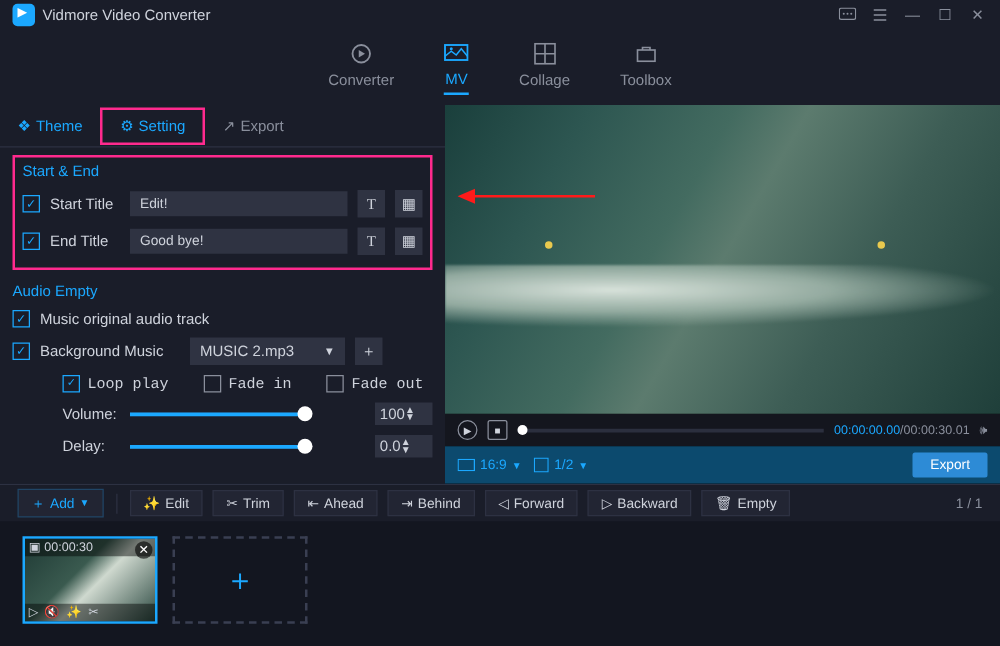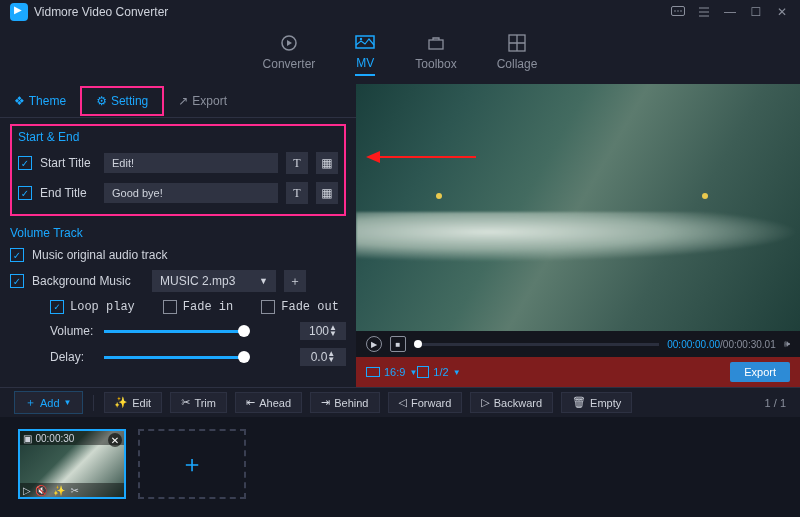--- a/index.html
+++ b/index.html
@@ -41,34 +41,34 @@
   .chk { width:14px; height:14px; border:1px solid var(--accent); display:flex; align-items:center; justify-content:center; cursor:pointer;}
   .chk::after { content:"✓"; color:var(--accent); font-size:10px;}
   .lbl { width:56px; color:var(--text);}
   .input { flex:1; background:var(--bg-input); padding:4px 8px; color:var(--text); font-size:11px;}
   .sqbtn { width:22px; height:22px; background:var(--bg-input); display:flex; align-items:center; justify-content:center; color:var(--text); cursor:pointer;}
   
   .dropdown { background:var(--bg-input); padding:4px 8px; display:flex; align-items:center; justify-content:space-between; min-width:120px; cursor:pointer;}
   .slider-track { flex:1; height:3px; background:var(--bg-input); position:relative;}
   .slider-fill { height:3px; background:var(--accent); position:absolute; left:0;}
   .slider-thumb { width:12px; height:12px; background:#fff; border-radius:50%; position:absolute; top:-5px; transform:translateX(-50%);}
-  .numbox { width:50px; background:var(--bg-input); display:flex; align-items:center; justify-content:center; padding:2px 4px;}
+  .numbox { width:50px; background:var(--bg-input); display:flex; align-items:center; justify-content:flex-start; padding:2px 4px;}
   .spin { display:flex; flex-direction:column; line-height:6px; font-size:8px;}
   
   .right { flex:1; background:#000; display:flex; flex-direction:column; position:relative;}
   .preview { flex:1; background:linear-gradient(120deg,#1a3f3c 0%,#2d5651 20%,#436b60 40%,#5c7b6e 50%,#3d5d55 70%,#1f3f3a 100%); position:relative; overflow:hidden;}
   .wave { position:absolute; left:0; right:0; top:52%; height:50px; background: radial-gradient(ellipse at 30% 40%, #e8efe8 0%, #9db3a8 40%, transparent 70%); filter:blur(1px); opacity:0.9;}
   .dot { width:6px; height:6px; background:#e9c94e; border-radius:50%; position:absolute;}
   .playbar { height:26px; background:#14161e; display:flex; align-items:center; padding:0 10px; gap:8px; font-size:10px;}
   .circ { width:16px; height:16px; border:1px solid var(--text-dim); border-radius:50%; display:flex; align-items:center; justify-content:center; font-size:8px; cursor:pointer;}
   .prog { flex:1; height:3px; background:#2b2f3e; position:relative;}
   .prog-thumb { width:8px; height:8px; background:#fff; border-radius:50%; position:absolute; left:0; top:-3px;}
   .time { color:var(--text-dim);}
   .time .cur { color:var(--accent);}
-  .aspectbar { height:30px; background:#7f1d1d; display:flex; align-items:center; padding:0 10px; font-size:11px;}
+  .aspectbar { height:30px; background:#0c4a6e; display:flex; align-items:center; padding:0 10px; gap:10px; font-size:11px;}
   .asel { color:var(--accent); display:flex; align-items:center; gap:4px; cursor:pointer;}
   .asel .tri { color:var(--accent); font-size:8px;}
   .exportbtn { margin-left:auto; background:#2d8bd6; color:#fff; padding:4px 14px; border-radius:2px; cursor:pointer;}
   
   .clipbar { height:30px; background:var(--bg-dark); border-top:1px solid var(--border); display:flex; align-items:center; padding:0 14px; gap:8px; font-size:11px;}
   .tbtn { display:flex; align-items:center; gap:4px; padding:3px 10px; background:var(--bg-panel); border:1px solid var(--border); cursor:pointer;}
   .tbtn.add { color:var(--accent); border-color:#1ba8ff40;}
   .sep { width:1px; height:16px; background:var(--border); margin:0 2px;}
   .clipbar .spacer{flex:1}
   .pager { color:var(--text-dim);}
@@ -127,34 +127,34 @@
             <rect x="1" y="3" width="18" height="12" fill="none" stroke="#1ba8ff" stroke-width="1.5"></rect>
             <circle cx="6" cy="6" r="1.2" fill="#1ba8ff"></circle>
             <path d="M1 12l5-4 4 3 4-5 5 6" fill="none" stroke="#1ba8ff" stroke-width="1.2"></path>
           </svg>
         </div>
       <span>MV</span>
     </div>
     <div class="navitem">
       <div class="nav-icn">
           <svg width="18" height="18" viewBox="0 0 18 18">
+            <rect x="1" y="1" width="16" height="16" fill="none" stroke="#8a8f9c" stroke-width="1.3"></rect>
+            <path d="M9 1v16M1 9h16" stroke="#8a8f9c" stroke-width="1.3"></path>
+          </svg>
+        </div>
+      <span>Collage</span>
+    </div>
+    <div class="navitem">
+      <div class="nav-icn">
+          <svg width="18" height="18" viewBox="0 0 18 18">
             <rect x="2" y="6" width="14" height="9" fill="none" stroke="#8a8f9c" stroke-width="1.3"></rect>
             <path d="M6 6V4h6v2" fill="none" stroke="#8a8f9c" stroke-width="1.3"></path>
           </svg>
         </div>
       <span>Toolbox</span>
-    </div>
-    <div class="navitem">
-      <div class="nav-icn">
-          <svg width="18" height="18" viewBox="0 0 18 18">
-            <rect x="1" y="1" width="16" height="16" fill="none" stroke="#8a8f9c" stroke-width="1.3"></rect>
-            <path d="M9 1v16M1 9h16" stroke="#8a8f9c" stroke-width="1.3"></path>
-          </svg>
-        </div>
-      <span>Collage</span>
     </div>
   </div>
 
   <div class="workspace">
 
     <div class="left">
       <div class="subtabs">
         <div class="subtab first">
           <span>❖</span>
           <span>Theme</span>
@@ -182,21 +182,21 @@
           </div>
           <div class="row">
             <div class="chk"></div>
             <div class="lbl">End Title</div>
             <div class="input">Good bye!</div>
             <div class="sqbtn" style="font-family:serif">T</div>
             <div class="sqbtn">▦</div>
           </div>
         </div>
 
-        <div class="section-hdr">Volume Track</div>
+        <div class="section-hdr">Audio Empty</div>
         <div class="row">
           <div class="chk"></div>
           <span>Music original audio track</span>
         </div>
         <div class="row">
           <div class="chk"></div>
           <span style="width:112px;">Background Music</span>
           <div class="dropdown" style="width:124px;">
             <span>MUSIC 2.mp3</span>
             <span style="font-size:9px">▼</span>

